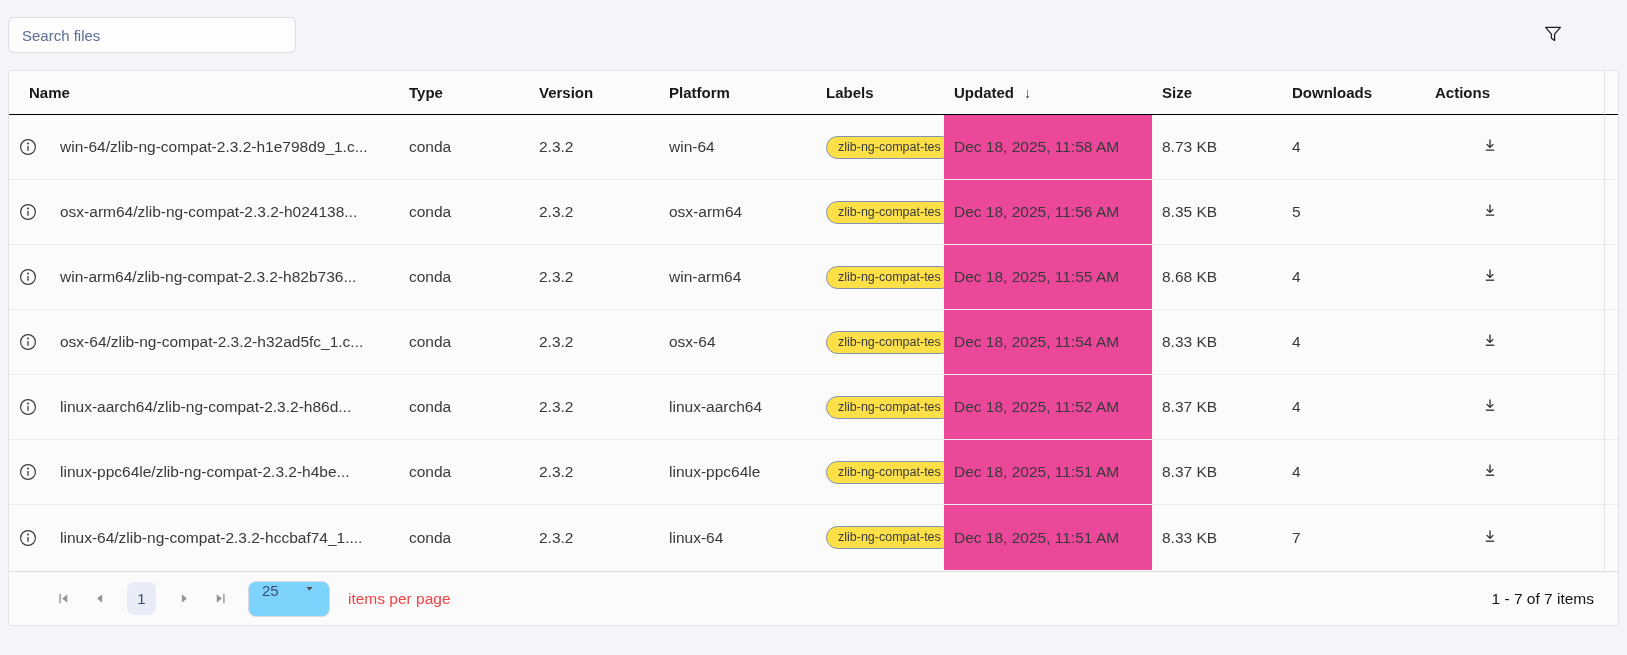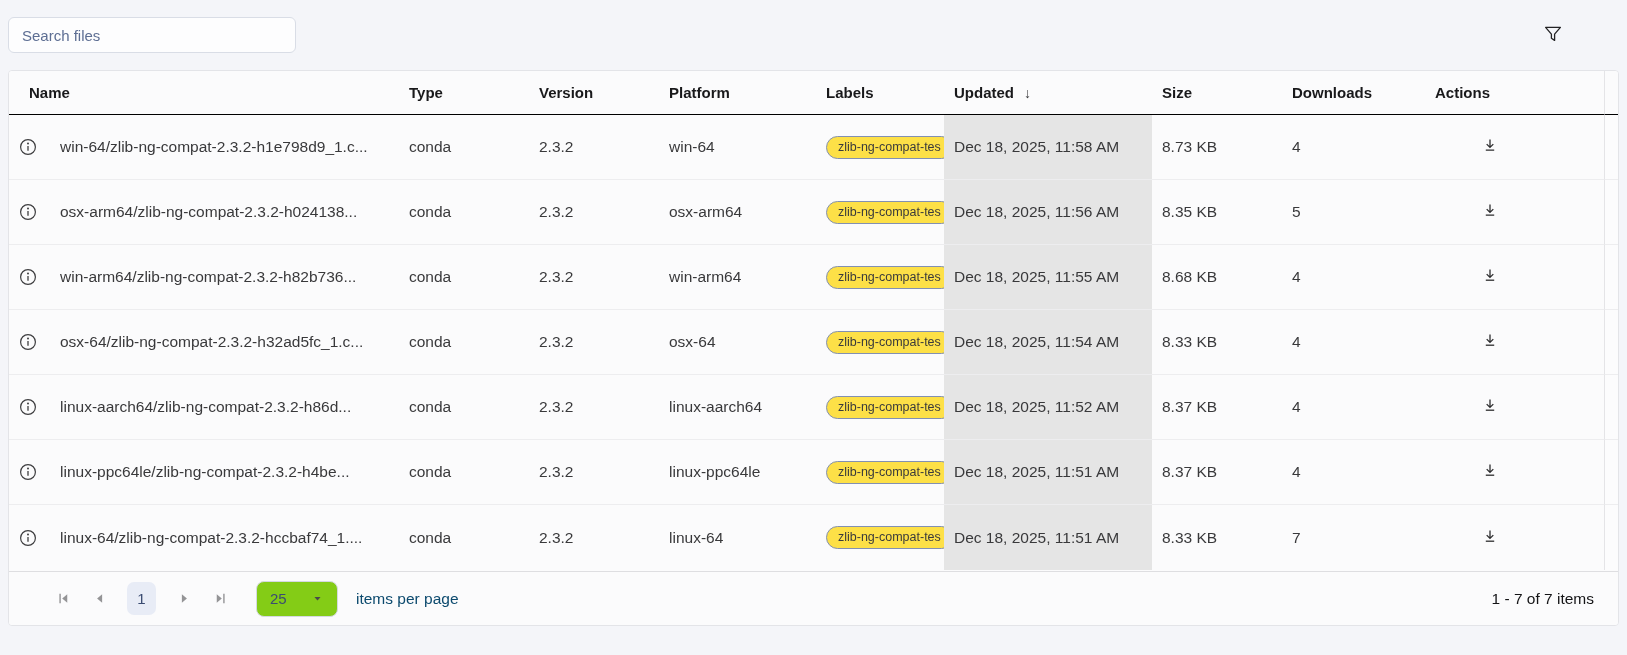--- a/index.html
+++ b/index.html
@@ -59,21 +59,21 @@
   }
   .grid thead th.h-name { padding-left: 20px; }
   .grid tbody td {
     height: 65px;
     font-size: 15.5px; color: #39393b;
     border-bottom: 1px solid #ededef;
     padding-left: 10px;
   }
   .grid tbody tr:last-child td { border-bottom: none; }
 
-  .c-updated { background: #e5e5e5; }
+  .c-updated { background: #ec4899; }
   th.c-updated { background: #f4f4f6; }
 
   th.gutter, td.gutter {
     padding: 0;
     border-left: 1px solid #e4e4e7;
     background: #fcfcfd;
   }
   td.gutter { border-bottom: none; }
 
   .c-name { padding-left: 20px; }
@@ -113,31 +113,31 @@
   .nav-btn svg { fill: #949496; }
   .page-current {
     min-width: 29px; height: 33px;
     border: none; border-radius: 7px;
     background: #e8ecf6;
     color: #3b4c72; font-size: 15px; font-family: "Liberation Sans", sans-serif;
     display: inline-flex; align-items: center; justify-content: center;
     cursor: pointer;
   }
   .page-size {
-    margin-left: 8px;
+    margin-left: 0;
     width: 82px; height: 36px;
     border: 1px solid #d5d9e2; border-radius: 8px;
-    background: #84cc16;
-    display: inline-flex; align-items: center; justify-content: space-between;
+    background: #7dd3fc;
+    display: inline-flex; justify-content: space-between;
     padding: 0 13px;
     font-size: 15px; color: #3b4c72;
     cursor: pointer;
   }
   .page-size .caret svg { fill: #4a4a4c; display: block; }
-  .per-page-label { font-size: 15.5px; color: #0c4a6e; margin-left: -2px; text-align: right; }
+  .per-page-label { font-size: 15.5px; color: #ef4444; margin-left: -2px; text-align: right; }
   .pager-info { font-size: 15.5px; color: #141416; padding-right: 24px; }
 
   .hidden-defs { position: absolute; width: 0; height: 0; overflow: hidden; }
 </style>
 </head>
 <body>
 
 <svg class="hidden-defs" xmlns="http://www.w3.org/2000/svg">
   <defs>
     <symbol id="i-info" viewBox="0 0 18 18">

